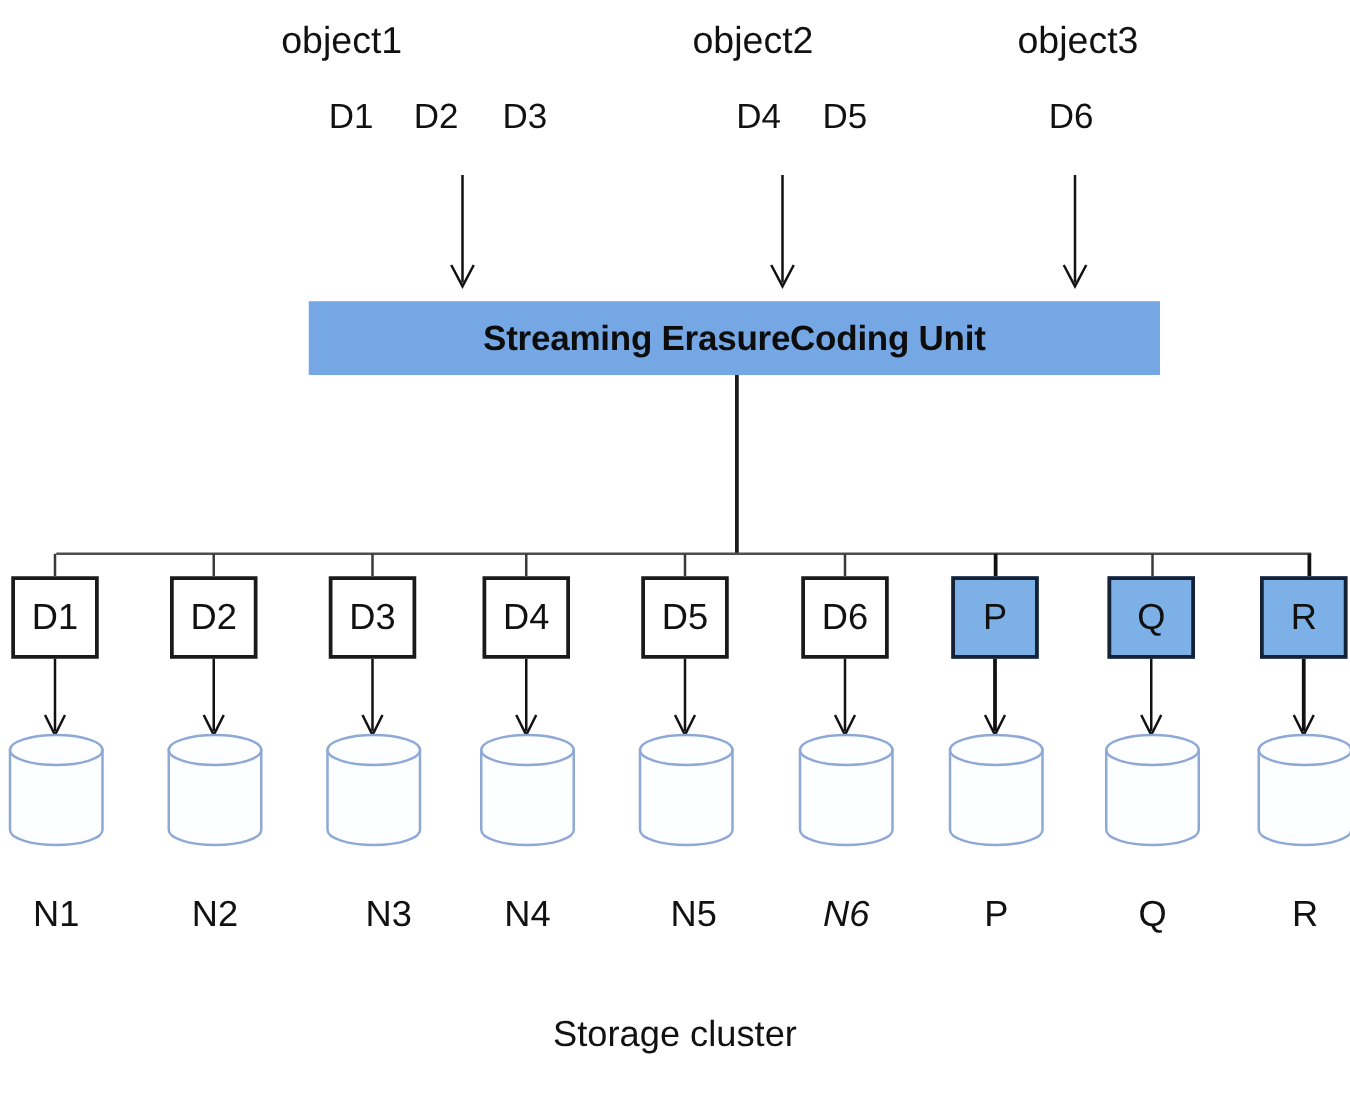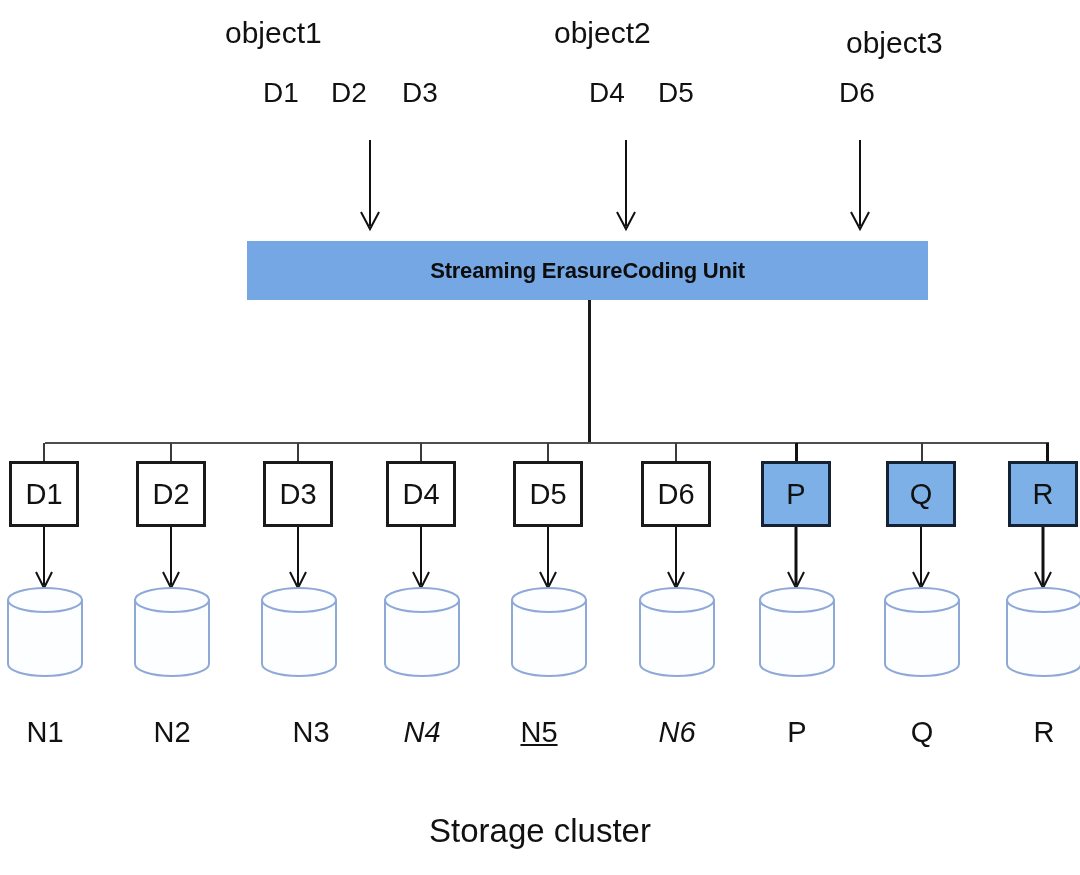--- a/index.html
+++ b/index.html
@@ -40,21 +40,21 @@
     left: 247px;
     top: 241px;
     width: 681px;
     height: 59px;
     background: #74a7e3;
     display: flex;
     align-items: center;
     justify-content: center;
   }
   #ec-unit-label {
-    font-size: 22px;
+    font-size: 28px;
     font-weight: bold;
     color: #0d0d0d;
     letter-spacing: -0.2px;
     white-space: nowrap;
   }
 
   
   #trunk {
     left: 588px;
     top: 300px;
@@ -118,32 +118,32 @@
     line-height: 1;
     color: #111111;
   }
 
   
   #caption {
     left: 0;
     top: 812px;
     width: 1080px;
     text-align: center;
-    font-size: 33px;
+    font-size: 29px;
     color: #111111;
   }
 </style>
 </head>
 <body>
 
 <div id="canvas">
 
   <div class="abs object-label" style="left:225px; top:18px;">object1</div>
   <div class="abs object-label" style="left:554px; top:18px;">object2</div>
-  <div class="abs object-label" style="left:814px; top:28px;margin-left:32px;">object3</div>
+  <div class="abs object-label" style="left:814px; top:18px;">object3</div>
 
   <div class="abs chunk-label" style="left:263px; top:79px;">D1</div>
   <div class="abs chunk-label" style="left:331px; top:79px;">D2</div>
   <div class="abs chunk-label" style="left:402px; top:79px;">D3</div>
 
   <div class="abs chunk-label" style="left:589px; top:79px;">D4</div>
   <div class="abs chunk-label" style="left:658px; top:79px;">D5</div>
 
   <div class="abs chunk-label" style="left:839px; top:79px;">D6</div>
 
@@ -275,22 +275,22 @@
     <ellipse cx="40" cy="14" rx="37" ry="12" fill="#fdfeff" stroke="#8ea9d6" stroke-width="2"></ellipse>
   </svg>
   <svg class="abs cyl" style="left:1004px;" viewBox="0 0 80 92">
     <path d="M 3 14 L 3 78 A 37 12 0 0 0 77 78 L 77 14 Z" fill="#fdfeff" stroke="#8ea9d6" stroke-width="2"></path>
     <ellipse cx="40" cy="14" rx="37" ry="12" fill="#fdfeff" stroke="#8ea9d6" stroke-width="2"></ellipse>
   </svg>
 
   <div class="abs node-label" style="left:-10px;">N1</div>
   <div class="abs node-label" style="left:117px;">N2</div>
   <div class="abs node-label" style="left:256px;">N3</div>
-  <div class="abs node-label" style="left:367px;font-style:italic;">N4</div>
-  <div class="abs node-label" style="left:484px;text-decoration:underline;">N5</div>
+  <div class="abs node-label" style="left:367px;">N4</div>
+  <div class="abs node-label" style="left:500px;">N5</div>
   <div class="abs node-label" style="left:622px;font-style:italic;">N6</div>
   <div class="abs node-label" style="left:742px;">P</div>
   <div class="abs node-label" style="left:867px;">Q</div>
   <div class="abs node-label" style="left:989px;">R</div>
 
   <div class="abs" id="caption">Storage cluster</div>
 
 </div>
 
 </body></html>

